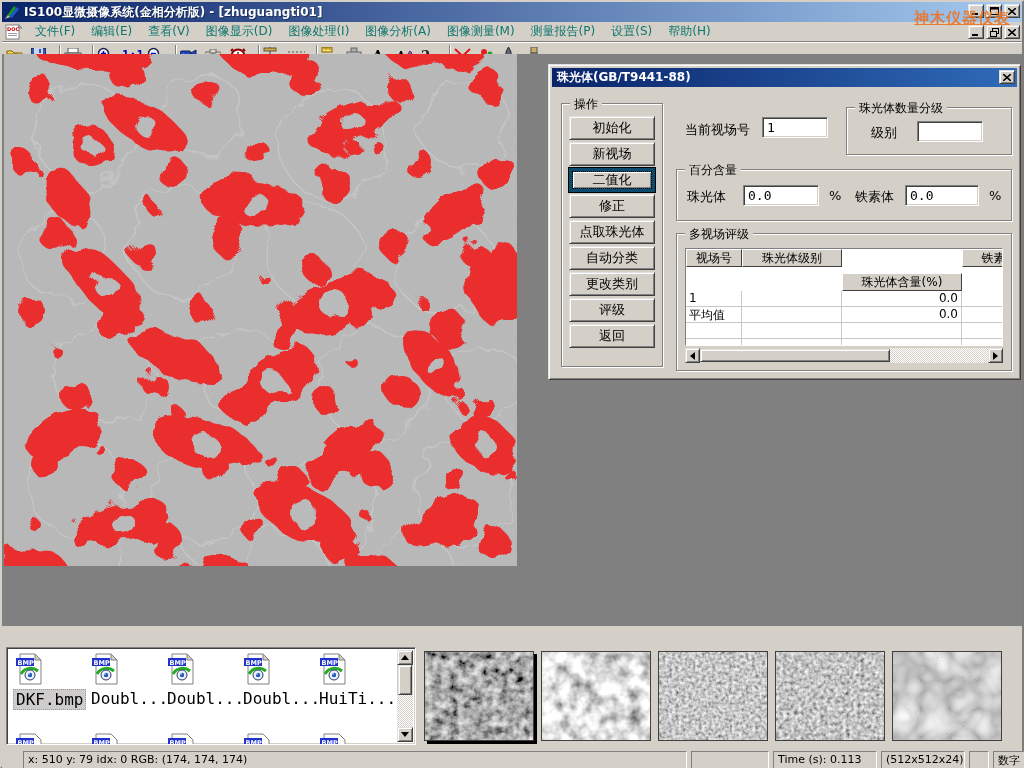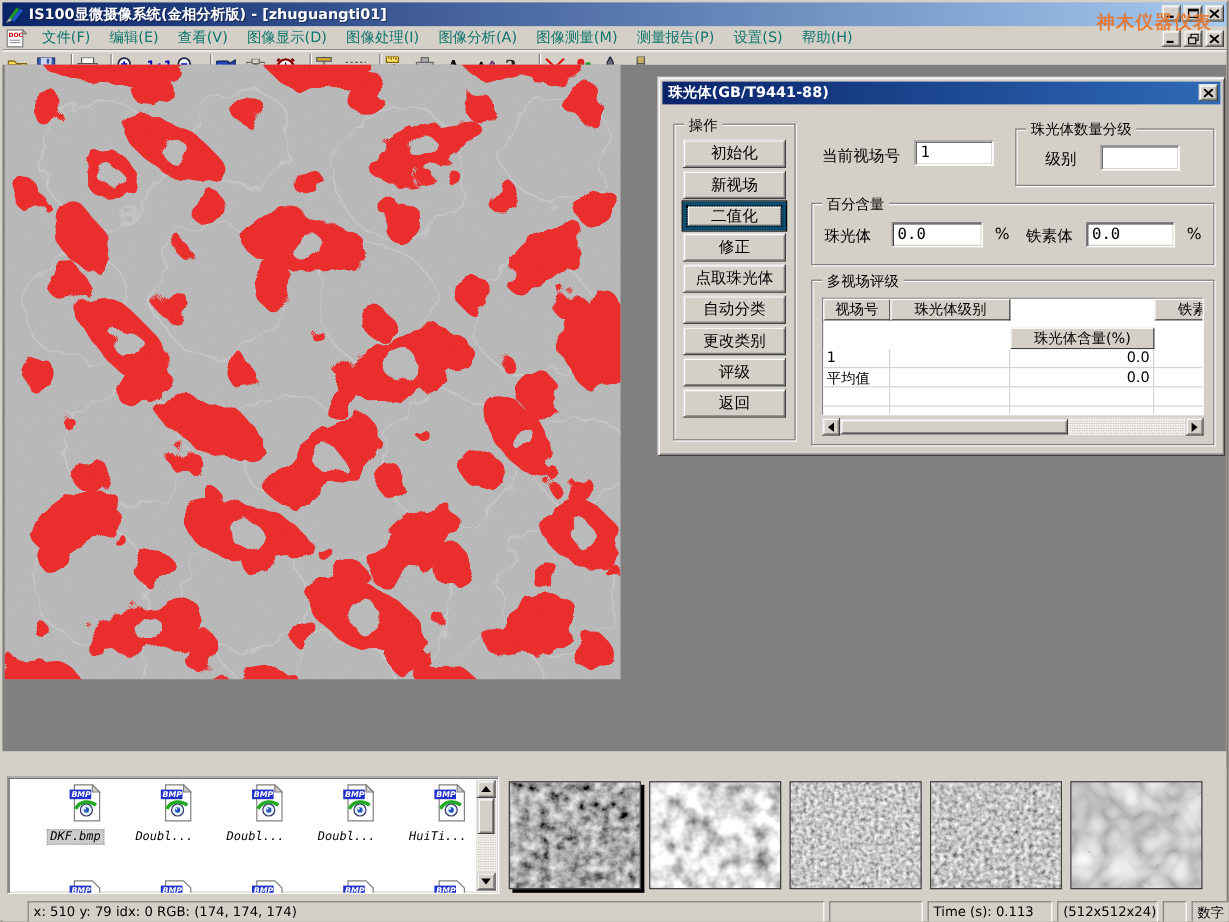--- a/index.html
+++ b/index.html
@@ -26,21 +26,21 @@
   .wbtn { width:16px; height:14px; display:flex; align-items:center; justify-content:center; }
 
   
   .menubar { position:absolute; left:0; top:20px; width:1020px; height:20px; background:#d4d0c8;
              display:flex; align-items:center; border-bottom:1px solid #808080; }
   .menu-item { padding:2px 8px; font-size:12px; color:#0f766e; cursor:default; white-space:nowrap; }
   .docicon { width:18px; height:16px; margin:0 4px 0 3px; position:relative; }
   .mdibtns { position:absolute; right:2px; top:3px; display:flex; gap:2px; }
 
   .watermark { position:absolute; top:7px; right:12px; z-index:60; color:#e8762c; font-size:15px;
-               font-weight:bold; letter-spacing:1px; pointer-events:none; opacity:.92; }
+               font-weight:bold; letter-spacing:1px; pointer-events:none; opacity:.92;text-decoration:underline; }
 
   
   .toolbar { position:absolute; left:0; top:40px; width:1020px; height:26px; background:#d4d0c8;
              border-top:1px solid #fff; border-bottom:1px solid #808080;
              display:flex; align-items:center; padding-left:4px; }
   .tbtn { width:25px; height:39px; display:flex; align-items:center; cursor:default; }
   .tsep { width:2px; height:20px; margin:0 3px; border-left:1px solid #808080; border-right:1px solid #fff; }
   .lbl11 { color:#0000b0; font-weight:bold; font-size:12px; font-family:"DejaVu Sans Mono",monospace; }
 
   
@@ -91,22 +91,22 @@
   .tri { width:0; height:0; }
   .tri-l { border-top:4px solid transparent; border-bottom:4px solid transparent; border-right:5px solid #000; }
   .tri-r { border-top:4px solid transparent; border-bottom:4px solid transparent; border-left:5px solid #000; }
   .tri-u { border-left:4px solid transparent; border-right:4px solid transparent; border-bottom:5px solid #000; }
   .tri-d { border-left:4px solid transparent; border-right:4px solid transparent; border-top:5px solid #000; }
 
   
   .bottom-panel { position:absolute; left:0; top:638px; width:1020px; height:110px; background:#d4d0c8;
                   border-top:2px outset #d4d0c8; }
   .filearea { position:absolute; left:4px; top:5px; width:410px; height:98px; overflow:hidden; }
-  .file-item { position:absolute; width:74px; text-align:right; cursor:default;font-style:italic; }
-  .file-name { font-family:"DejaVu Sans Mono",monospace; font-size:10px; display:inline-block;
+  .file-item { position:absolute; width:74px; text-align:left; cursor:default; }
+  .file-name { font-family:"DejaVu Sans Mono",monospace; font-size:16px; display:inline-block;
                padding:0 2px; white-space:nowrap; }
   .file-name.sel { background:#cfcccc; border:1px dotted #9a9a9a; }
   .thumb { position:absolute; top:9px; width:110px; height:90px; border:1px solid #404040; background:#888; }
   .thumb svg { display:block; width:100%; height:100%; }
   .thumb.sel { box-shadow:3px 3px 0 #000; }
 
   
   .statusbar { position:absolute; left:0; top:748px; width:1020px; height:18px; background:#d4d0c8;
                font-size:11px; }
   .spanel { position:absolute; top:1px; height:28px; border:1px solid; border-color:#808080 #ffffff #ffffff #808080;

